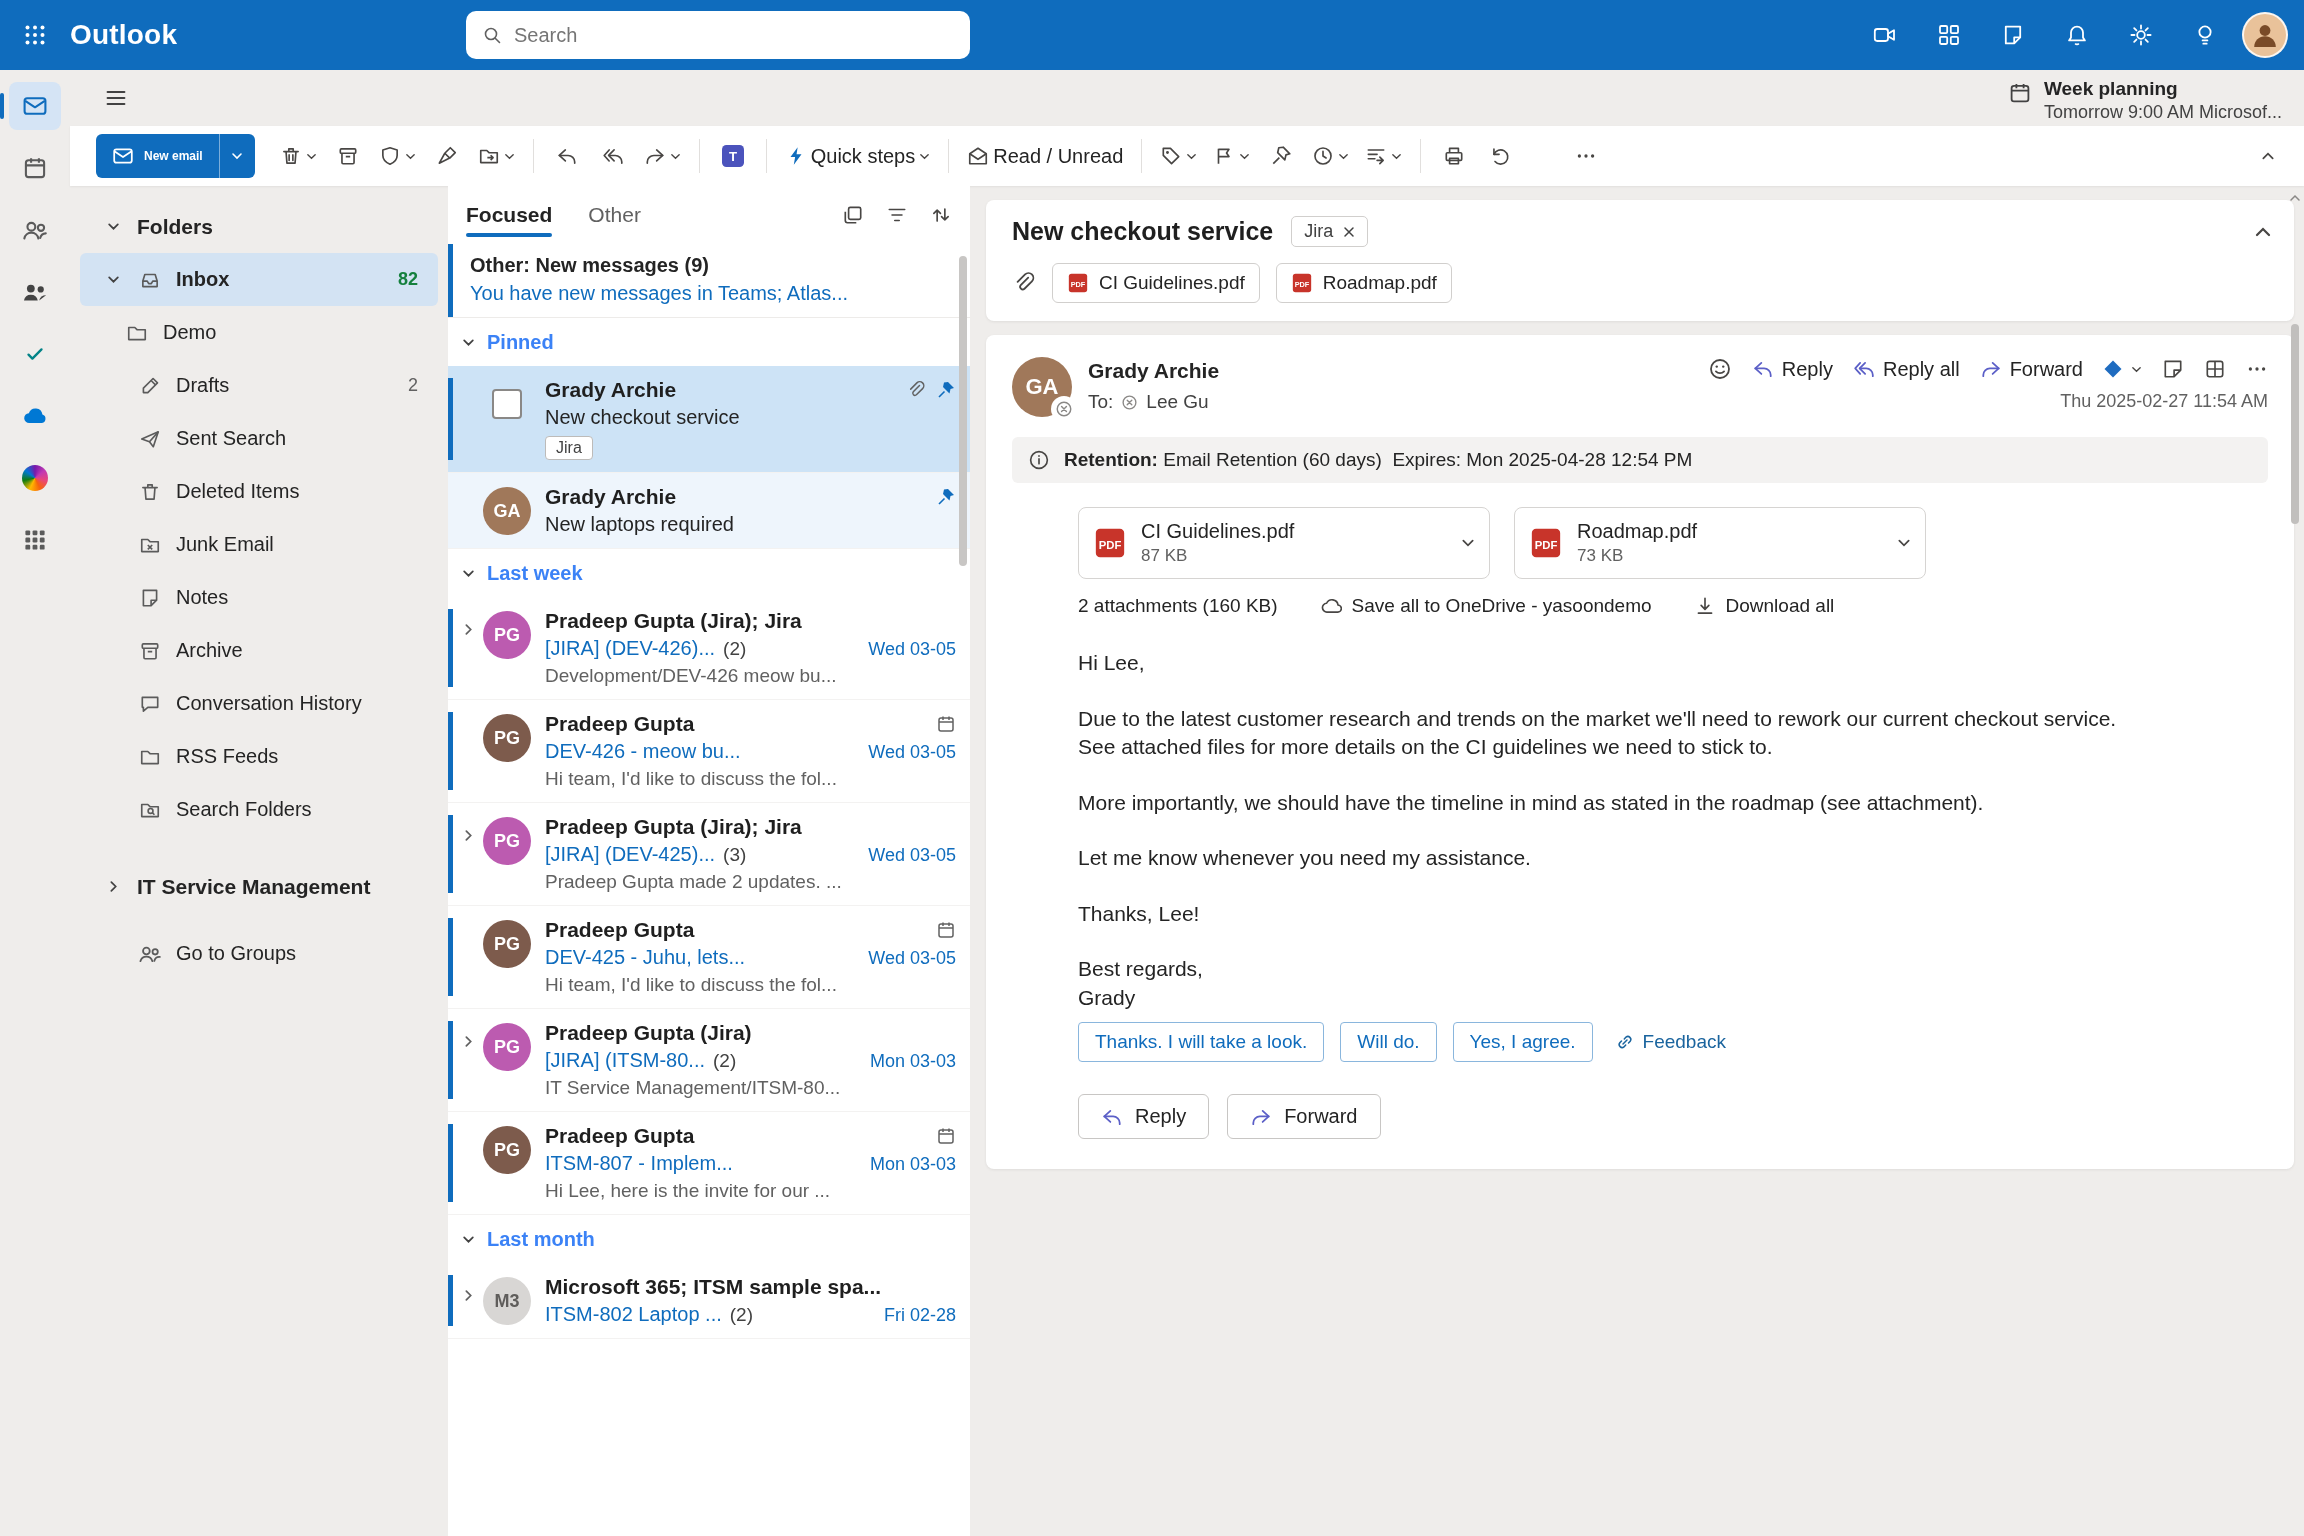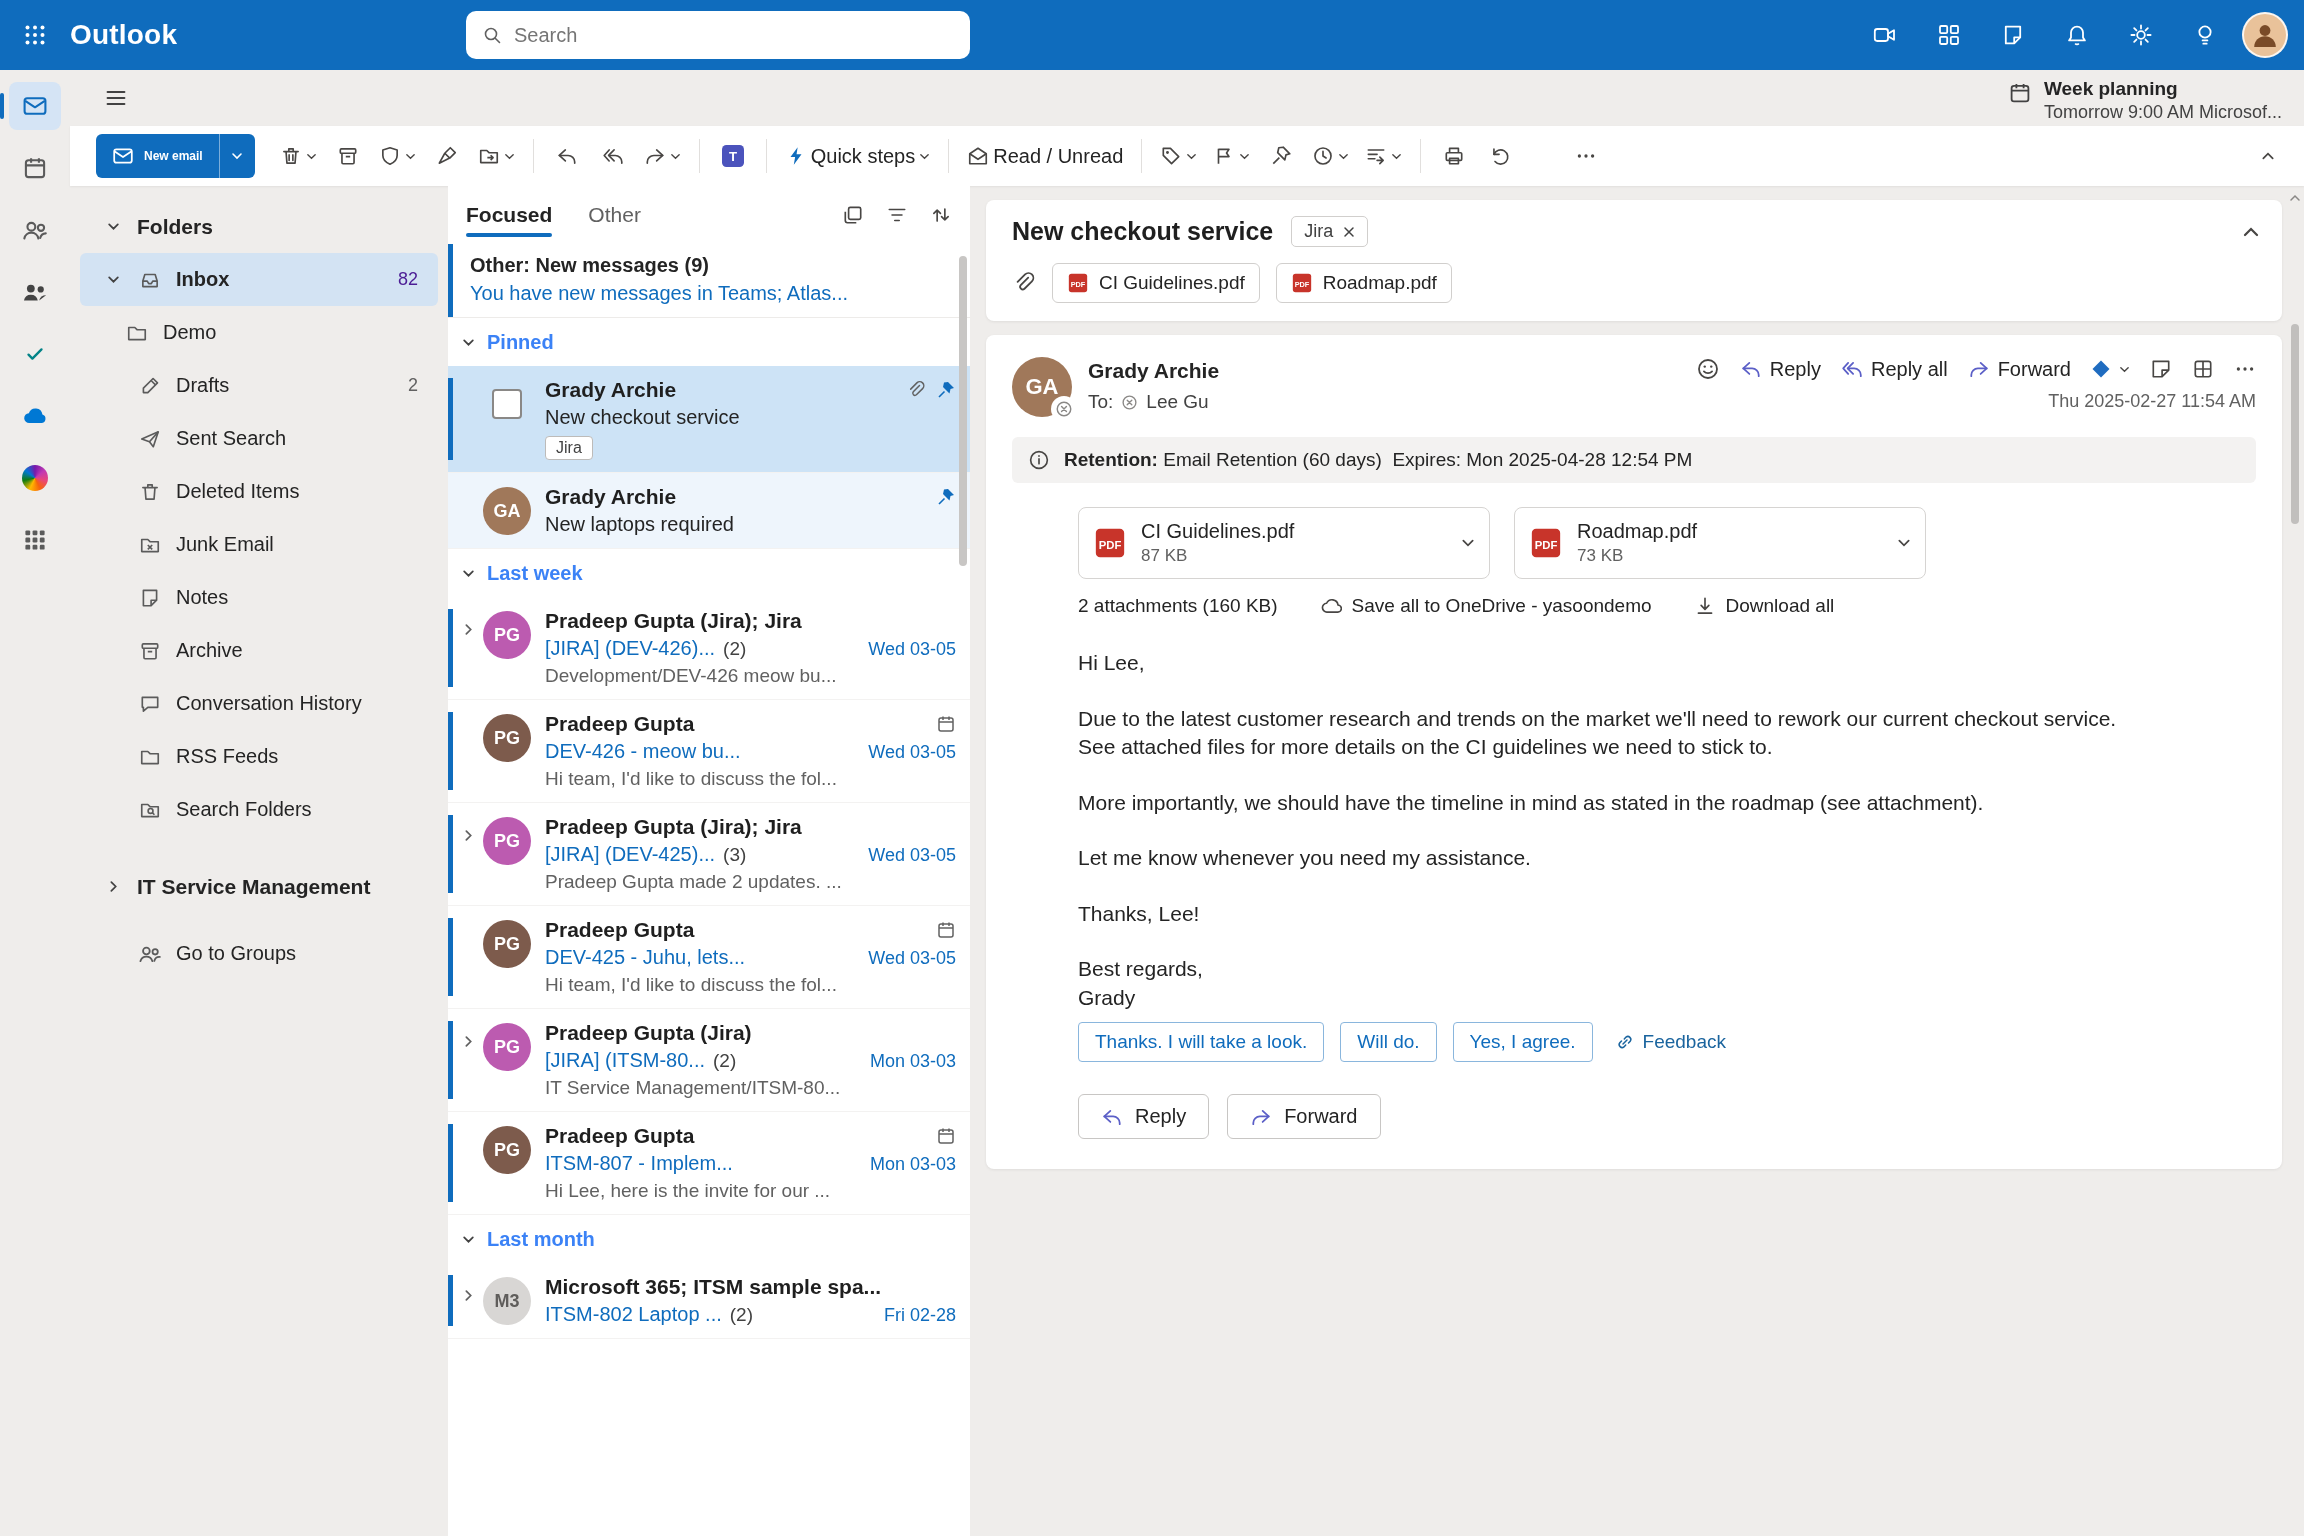--- a/index.html
+++ b/index.html
@@ -41,31 +41,31 @@
 .ribbon{height:60px;background:#fff;display:flex;align-items:center;padding:0 14px 0 26px;gap:2px;box-shadow:0 1px 2px rgba(0,0,0,.06)}
 .btn-new{display:flex;align-items:center;background:#0f6cbd;color:#fff;border-radius:6px;height:44px;font-size:12px;font-weight:600;overflow:hidden;margin-right:16px;cursor:pointer}
 .btn-new .main{display:flex;gap:10px;align-items:center;padding:0 16px;height:100%}
 .btn-new .split{width:36px;height:100%;display:flex;align-items:center;justify-content:center;border-left:1px solid rgba(255,255,255,.45)}
 .rbtn{height:44px;min-width:44px;border-radius:6px;display:flex;align-items:center;justify-content:center;gap:4px;padding:0 7px;color:#484644;cursor:pointer}
 .rlabel{font-size:20px;color:#242424;white-space:nowrap}
 .rsep{width:1px;height:34px;background:#e1dfdd;margin:0 9px}
 .rib-end{margin-left:auto;display:flex;align-items:center;gap:10px}
 
 
-.panes{flex:1;display:flex;min-height:0;position:relative;padding-right:18px}
+.panes{flex:1;display:flex;min-height:0;position:relative;padding-right:6px}
 
 
 .folders{width:378px;padding:14px 10px 0 10px;flex-shrink:0;overflow:hidden}
 .frow{height:53px;display:flex;align-items:center;gap:13px;padding:0 20px 0 22px;border-radius:6px;font-size:20px;color:#242424;cursor:pointer}
 .frow .fchev{width:22px;display:flex;justify-content:center;color:#424242}
 .frow .fico{width:26px;color:#5b5b5b;display:flex;justify-content:center}
 .frow .fcount{margin-left:auto;font-size:18px;color:#616161}
 .frow.selected{background:#d3e3f3}
 .frow.selected .flabel{font-weight:600}
-.frow.selected .fcount{color:#4c1d95;font-weight:400}
+.frow.selected .fcount{color:#15803d;font-weight:700}
 .fhead{font-weight:700;font-size:21px}
 .findent{padding-left:44px}
 .fsection{margin-top:24px;font-weight:600;font-size:21px}
 .fgroups{margin-top:14px}
 
 
 .msglist{width:522px;background:#fff;display:flex;flex-direction:column;flex-shrink:0;overflow:hidden;position:relative;border-radius:0}
 .list-head{height:58px;display:flex;align-items:center;padding:0 18px;flex-shrink:0}
 .ltab{font-size:21px;color:#616161;margin-right:36px;position:relative;height:100%;display:flex;align-items:center;cursor:pointer}
 .ltab.active{color:#242424;font-weight:700}

